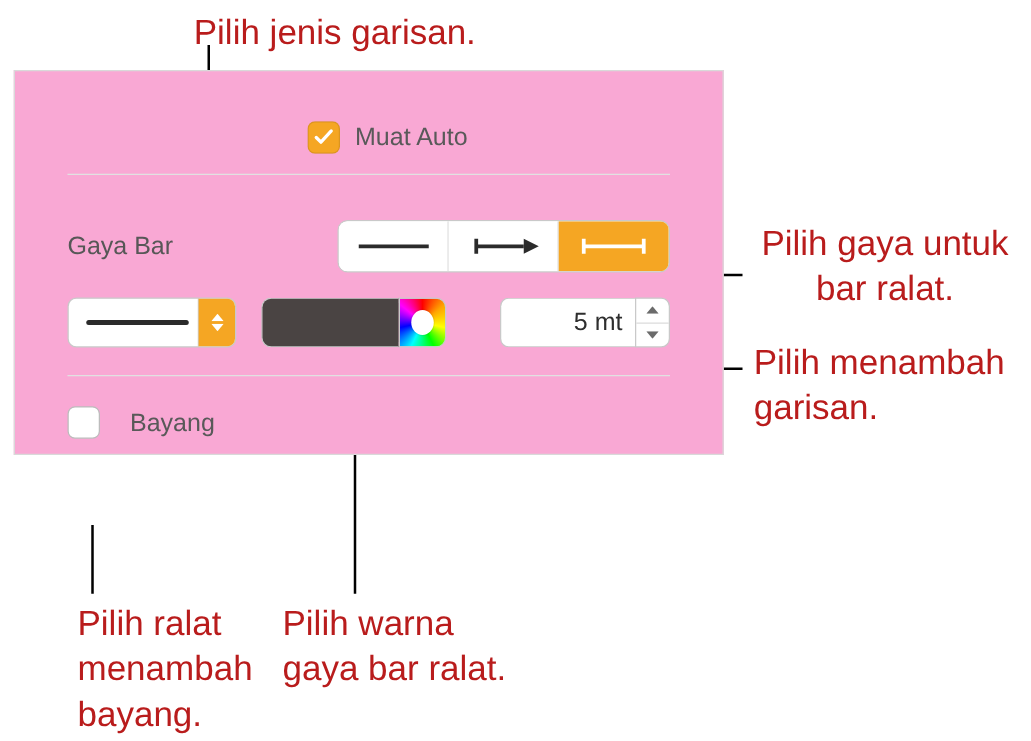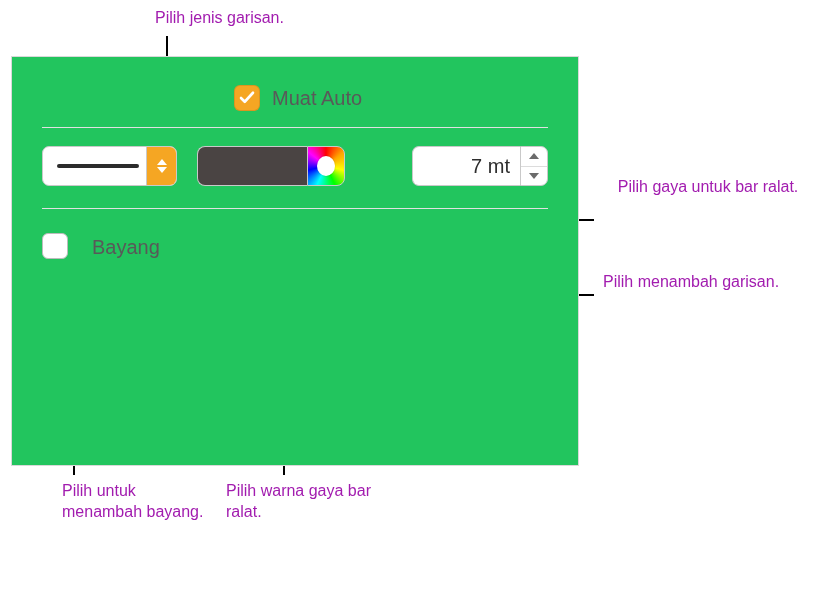--- a/index.html
+++ b/index.html
@@ -9,41 +9,41 @@
       color: #333;
       width: 825px;
       height: 593px;
       position: relative;
       background: #fff;
     }
 
     
     .callout {
       position: absolute;
-      font-size: 16px;
-      color: #a21caf;
+      font-size: 28px;
+      color: #b91c1c;
       line-height: 1.3;
     }
 
     
     .leader {
       position: absolute;
       background: #000;
     }
 
     
     .panel {
       position: absolute;
       left: 11px;
       top: 56px;
       width: 568px;
-      height: 410px;
-      background: #22c55e;
+      height: 308px;
+      background: #f9a8d4;
       border: 1px solid #d9d9d9;
-      padding: 0;
+      padding: 12px;
     }
 
     .panel-inner {
       padding: 22px 30px 10px 30px;
     }
 
     .row {
       border-bottom: 1px solid #e1e1e1;
       padding: 18px 0;
     }
@@ -257,21 +257,21 @@
       border-radius: 0 6px 6px 0;
     }
   </style>
 </head>
 <body>
 
 <div class="callout" id="callout-line-type">Pilih jenis garisan.</div>
 <div class="callout" id="callout-bar-style" style="width:210px">Pilih gaya untuk bar ralat.</div>
 <div class="callout" id="callout-thickness" style="width:210px">Pilih menambah garisan.</div>
 <div class="callout" id="callout-color" style="width:180px">Pilih warna gaya bar ralat.</div>
-<div class="callout" id="callout-shadow" style="width:150px">Pilih untuk menambah bayang.</div>
+<div class="callout" id="callout-shadow" style="width:150px">Pilih ralat menambah bayang.</div>
 
 <div class="leader" style="left:166px; top:36px; width:2px; height:238px;"></div>
 <div class="leader" style="left:283px; top:320px; width:2px; height:155px;"></div>
 <div class="leader" style="left:73px; top:420px; width:2px; height:55px;"></div>
 
 <div class="brace" style="left:538px; top:198px; height:44px;"></div>
 <div class="leader" style="left:552px; top:219px; width:42px; height:2px;"></div>
 <div class="leader" style="left:552px; top:294px; width:42px; height:2px;"></div>
 
 <div class="panel">
@@ -280,20 +280,45 @@
     <div class="row checkbox-row">
       <div class="checkbox checked">
         <svg viewBox="0 0 24 24">
             <path d="M4 12 L9 17 L20 5" stroke="#fff" stroke-width="3.5" fill="none" stroke-linecap="round" stroke-linejoin="round"></path>
           </svg>
       </div>
       <span class="checkbox-label">Muat Auto</span>
     </div>
 
     <div class="row" style="padding-bottom:0;">
+      <div class="gaya-bar-row">
+        <span class="section-label">Gaya Bar</span>
+
+        <div class="segmented">
+          <div class="seg-btn">
+            <svg viewBox="0 0 64 20">
+              <line x1="4" y1="10" x2="60" y2="10" stroke="#2b2b2b" stroke-width="3"></line>
+            </svg>
+          </div>
+          <div class="seg-btn">
+            <svg viewBox="0 0 64 20">
+              <line x1="10" y1="4" x2="10" y2="16" stroke="#2b2b2b" stroke-width="3"></line>
+              <line x1="10" y1="10" x2="48" y2="10" stroke="#2b2b2b" stroke-width="3"></line>
+              <polygon points="48,4 60,10 48,16" fill="#2b2b2b"></polygon>
+            </svg>
+          </div>
+          <div class="seg-btn active">
+            <svg viewBox="0 0 64 20">
+              <line x1="8" y1="4" x2="8" y2="16" stroke="#fff" stroke-width="3"></line>
+              <line x1="8" y1="10" x2="56" y2="10" stroke="#fff" stroke-width="3"></line>
+              <line x1="56" y1="4" x2="56" y2="16" stroke="#fff" stroke-width="3"></line>
+            </svg>
+          </div>
+        </div>
+      </div>
 
       <div class="controls-row">
 
         <div class="line-type">
           <div class="line-type-sample"></div>
           <div class="line-type-arrows">
             <svg viewBox="0 0 10 6">
                 <polygon points="5,0 10,6 0,6" fill="#fff"></polygon>
               </svg>
             <svg viewBox="0 0 10 6">
@@ -301,21 +326,21 @@
               </svg>
           </div>
         </div>
 
         <div class="color-group">
           <div class="color-swatch"></div>
           <div class="color-picker"></div>
         </div>
 
         <div class="thickness">
-          <div class="thickness-input">7 mt</div>
+          <div class="thickness-input">5 mt</div>
           <div class="thickness-stepper">
             <div class="step-btn">
               <svg viewBox="0 0 10 6">
                   <polygon points="5,0 10,6 0,6" fill="#6b6b6b"></polygon>
                 </svg>
             </div>
             <div class="step-btn">
               <svg viewBox="0 0 10 6">
                   <polygon points="0,0 10,0 5,6" fill="#6b6b6b"></polygon>
                 </svg>

